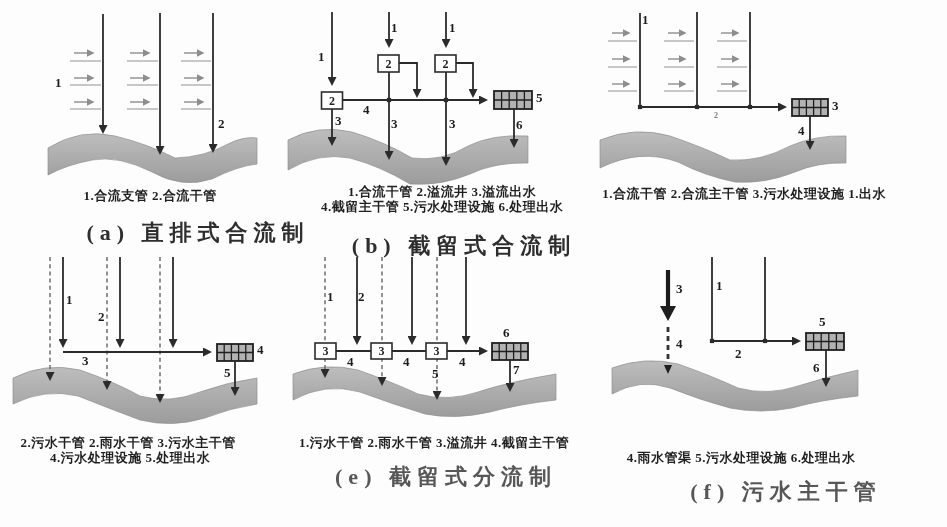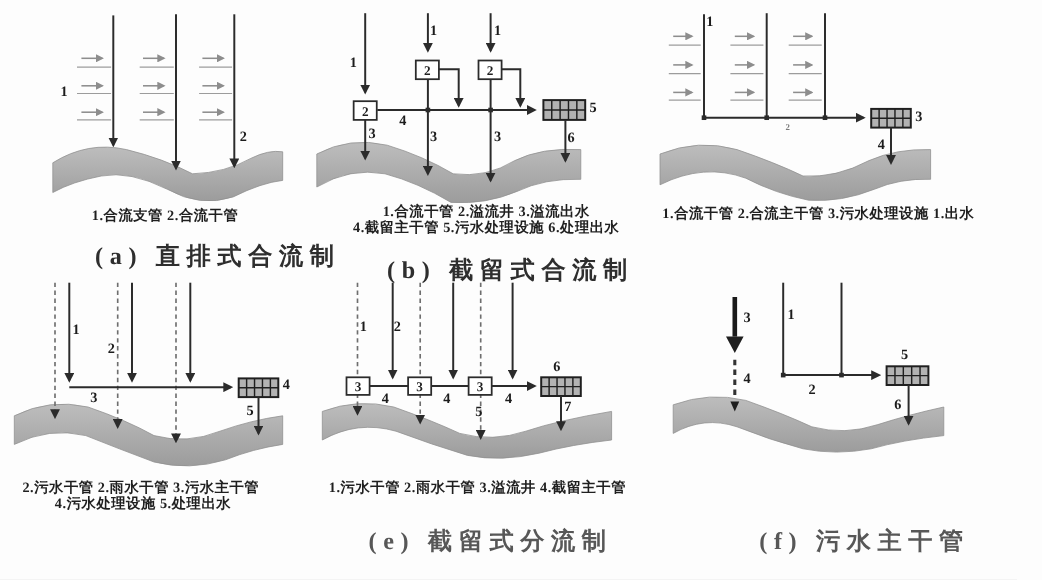--- a/index.html
+++ b/index.html
@@ -273,19 +273,20 @@
 <span class="num" style="left:819px;top:315px">5</span>
 <span class="num" style="left:813px;top:361px">6</span>
 
 <span class="cap" style="left:150px;top:189px">1.合流支管 2.合流干管</span>
 <span class="cap" style="left:442px;top:185px">1.合流干管 2.溢流井 3.溢流出水</span>
 <span class="cap" style="left:442px;top:200px">4.截留主干管 5.污水处理设施 6.处理出水</span>
 <span class="cap" style="left:744px;top:187px">1.合流干管 2.合流主干管 3.污水处理设施 1.出水</span>
 <span class="cap" style="left:128px;top:436px">2.污水干管 2.雨水干管 3.污水主干管</span>
 <span class="cap" style="left:130px;top:451px">4.污水处理设施 5.处理出水</span>
 <span class="cap" style="left:434px;top:436px">1.污水干管 2.雨水干管 3.溢流井 4.截留主干管</span>
+<span class="cap" style="left:741px;top:451px">4.雨水管渠 5.污水处理设施 6.处理出水</span>
 
 <span class="ttl" style="left:154px;top:222px">(a) 直排式合流制</span>
 <span class="ttl" style="left:420px;top:235px">(b) 截留式合流制</span>
-<span class="ttl faded" style="left:402px;top:481px">(e) 截留式分流制</span>
+<span class="ttl faded" style="left:402px;top:466px">(e) 截留式分流制</span>
 <span class="ttl faded" style="left:742px;top:481px">(f) 污水主干管</span>
 
 </div>
 
 </body></html>

